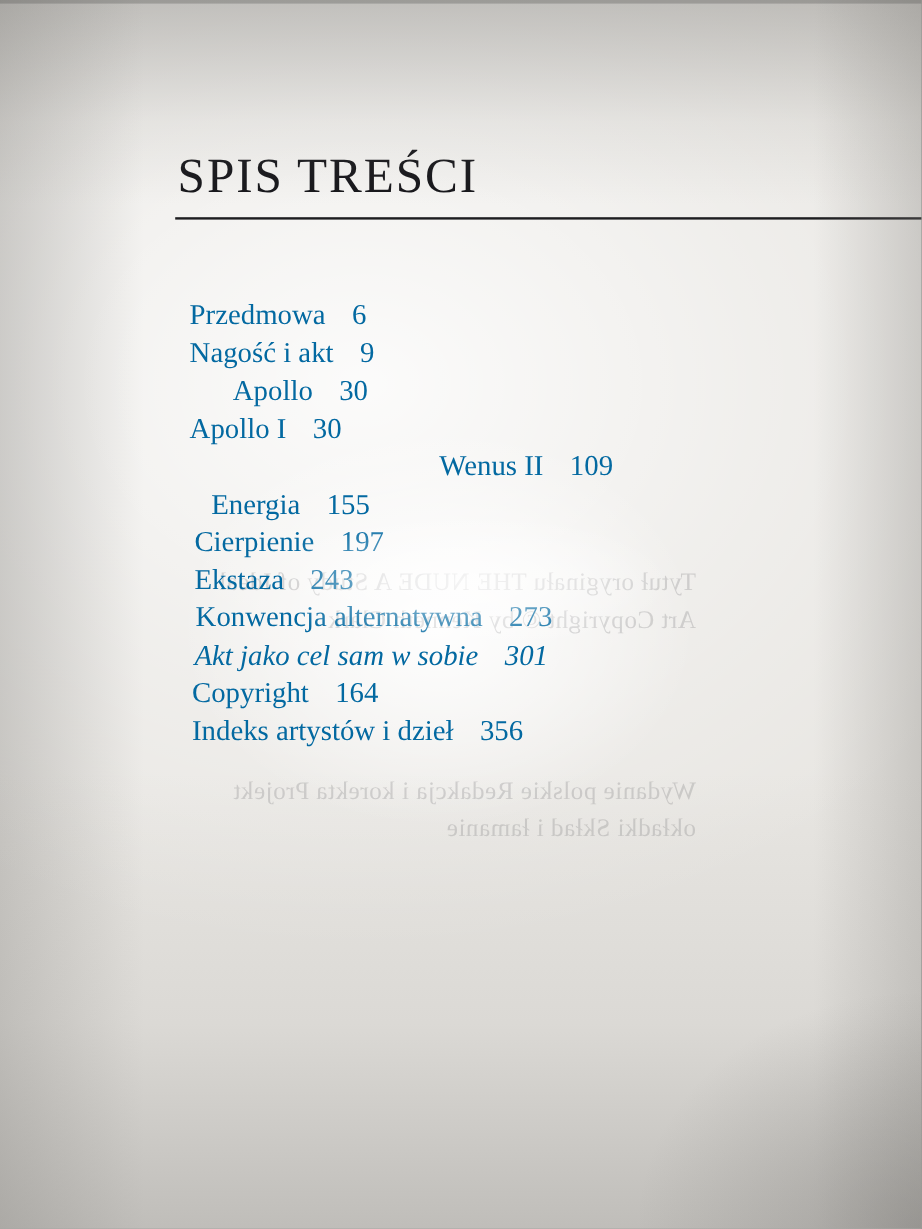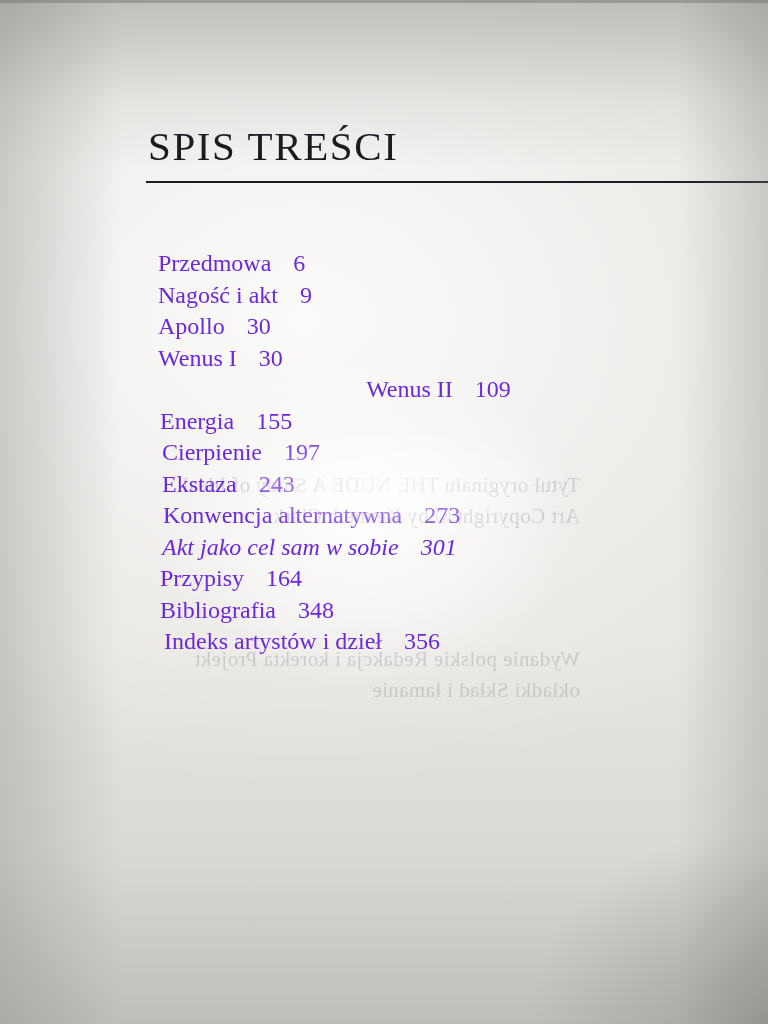--- a/index.html
+++ b/index.html
@@ -124,35 +124,35 @@
     top: 248px;
     width: 560px;
     margin: 0;
     padding: 0;
     list-style: none;
   }
   .toc-item {
     font-family: "Liberation Serif", serif;
     font-size: 24px;
     line-height: 31.5px;
-    color: #6d28d9;
+    color: #0369a1;
     white-space: nowrap;
   }
   .toc-item .label { }
   .toc-item .page {
     padding-left: 22px;
   }
 
   
   .toc-item:nth-child(1) { padding-left: 0px; }
   .toc-item:nth-child(2) { padding-left: 0px; }
-  .toc-item:nth-child(3) { padding-left: 0px; }
+  .toc-item:nth-child(3) { padding-left: 0px; margin-left: 36px; }
   .toc-item:nth-child(4) { padding-left: 0px; }
   .toc-item:nth-child(5) { padding-left: 1px; text-align: center; }
-  .toc-item:nth-child(6) { padding-left: 2px; }
+  .toc-item:nth-child(6) { padding-left: 2px; margin-left: 16px; }
   .toc-item:nth-child(7) { padding-left: 4px; }
   .toc-item:nth-child(8) { padding-left: 4px; }
   .toc-item:nth-child(9) { padding-left: 5px; }
   .toc-item:nth-child(10){ padding-left: 4px; font-style: italic; }
   .toc-item:nth-child(11){ padding-left: 2px; }
   .toc-item:nth-child(12){ padding-left: 2px; }
   .toc-item:nth-child(13){ padding-left: 6px; }
   .toc-item:nth-child(14){ padding-left: 6px; }
 
   
@@ -202,45 +202,42 @@
       <li class="toc-item">
         <span class="label">Przedmowa</span><span class="page">6</span>
       </li>
       <li class="toc-item">
         <span class="label">Nagość i akt</span><span class="page">9</span>
       </li>
       <li class="toc-item">
         <span class="label">Apollo</span><span class="page">30</span>
       </li>
       <li class="toc-item">
-        <span class="label">Wenus I</span><span class="page">30</span>
+        <span class="label">Apollo I</span><span class="page">30</span>
       </li>
       <li class="toc-item">
         <span class="label">Wenus II</span><span class="page">109</span>
       </li>
       <li class="toc-item">
         <span class="label">Energia</span><span class="page">155</span>
       </li>
       <li class="toc-item">
         <span class="label">Cierpienie</span><span class="page">197</span>
       </li>
       <li class="toc-item">
         <span class="label">Ekstaza</span><span class="page">243</span>
       </li>
       <li class="toc-item">
         <span class="label">Konwencja alternatywna</span><span class="page">273</span>
       </li>
       <li class="toc-item">
         <span class="label">Akt jako cel sam w sobie</span><span class="page">301</span>
       </li>
       <li class="toc-item">
-        <span class="label">Przypisy</span><span class="page">164</span>
-      </li>
-      <li class="toc-item">
-        <span class="label">Bibliografia</span><span class="page">348</span>
+        <span class="label">Copyright</span><span class="page">164</span>
       </li>
       <li class="toc-item">
         <span class="label">Indeks artystów i dzieł</span><span class="page">356</span>
       </li>
     </ul>
 
   </div>
 
   <div class="glare"></div>
   <div class="shade-top"></div>

